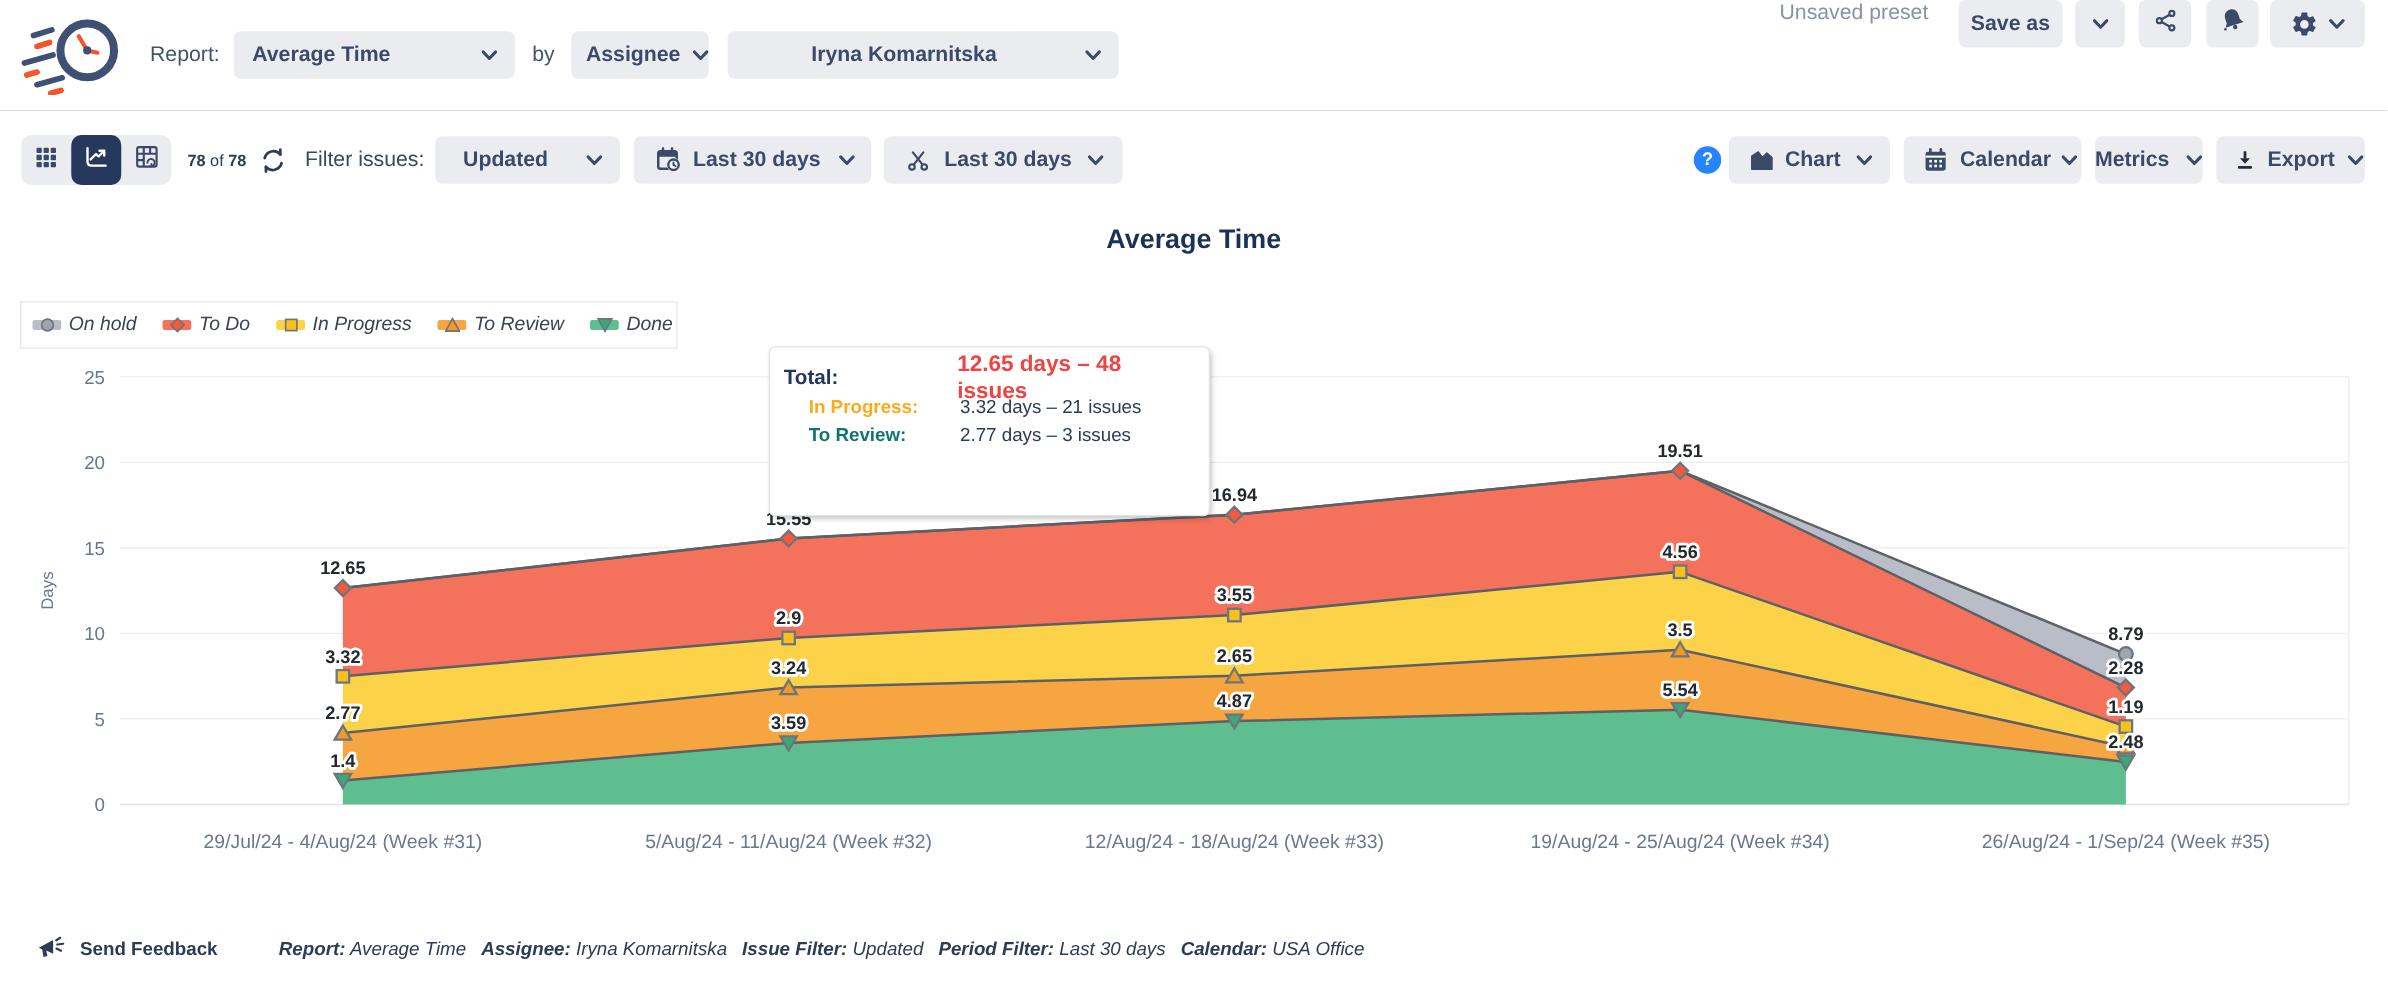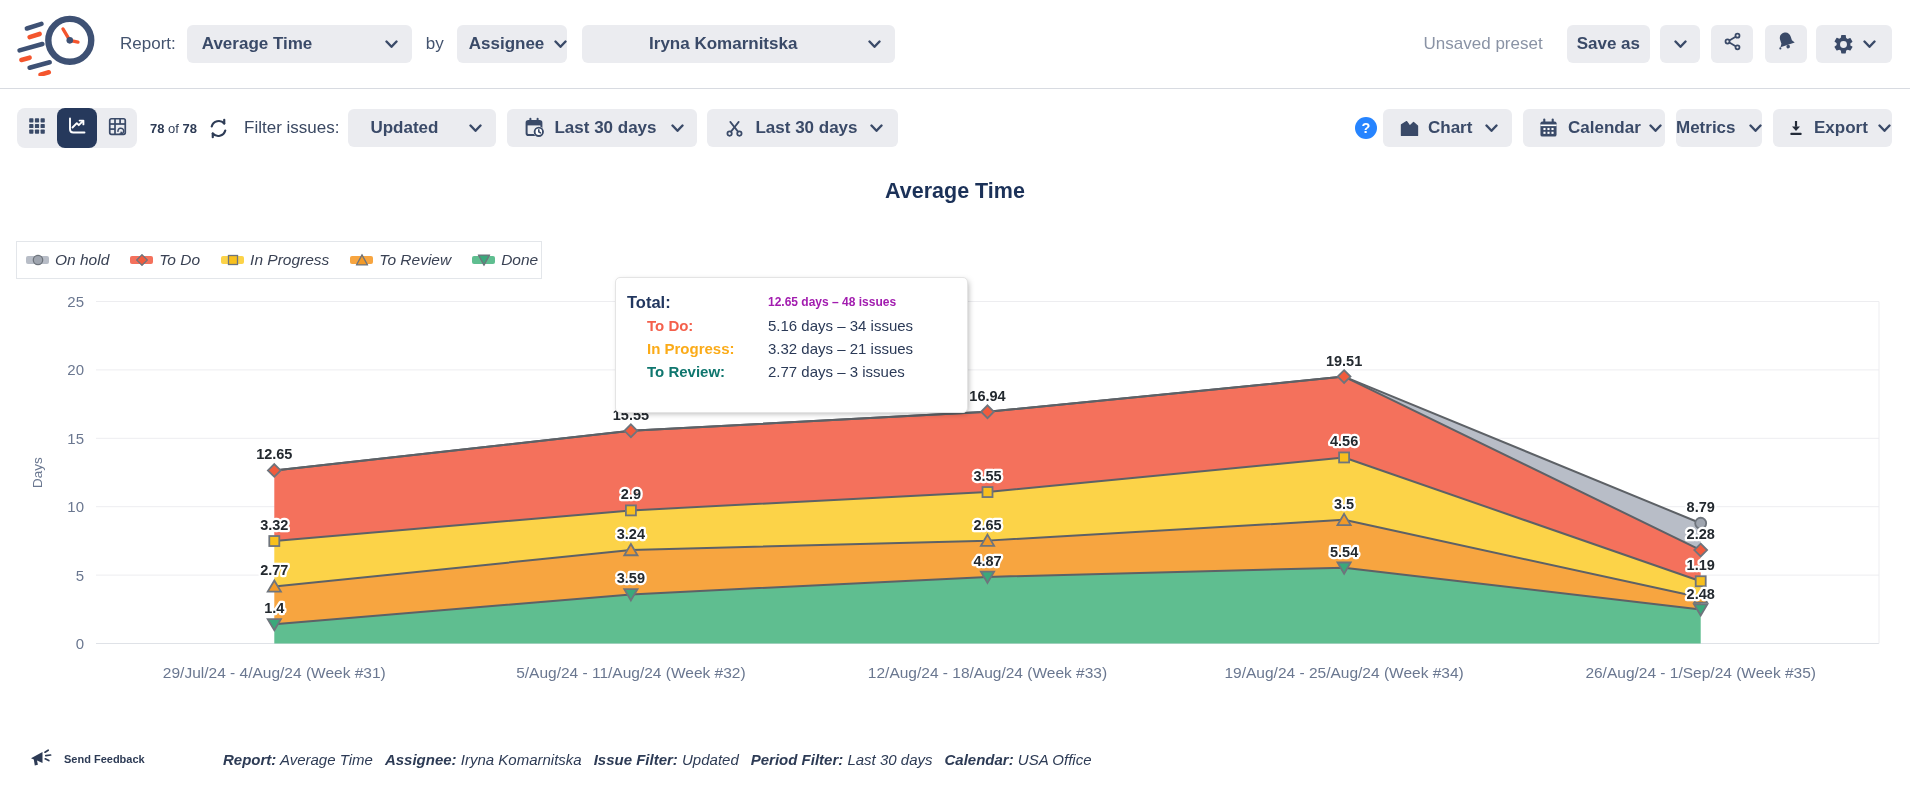--- a/index.html
+++ b/index.html
@@ -13,21 +13,21 @@
     background: #ebecf0; border: none; border-radius: 6px;
     font-family: "Liberation Sans", sans-serif;
     font-size: 17px; font-weight: 600; color: #3a4a68; cursor: pointer;
     white-space: nowrap;
   }
   .chev { display: inline-flex; align-items: center; }
 
   
   .row1 { position: absolute; left: 0; top: 0; width: 1910px; height: 88px; background: #fff; }
   .row1-left { position: absolute; left: 15px; top: 0; height: 88px; display: flex; align-items: center; }
-  .row1-right { position: absolute; right: 18px; top: 0; height: 88px; display: flex; align-items: center; }
+  .row1-right { position: absolute; right: 18px; top: 0; height: 88px; display: flex; align-items: flex-start; }
   .logo { width: 84px; height: 64px; margin-right: 21px; }
   .plain-label { font-size: 17px; color: #44546f; }
   .dd { justify-content: space-between; padding: 0 14px 0 15px; }
   .dd .dd-txt { margin-right: 10px; }
   .divider { position: absolute; left: 0; top: 88px; width: 1910px; height: 1px; background: #d8dbe1; }
 
   .muted { font-size: 17px; color: #8a93a5; margin-right: 24px; }
   .icon-btn { justify-content: center; }
 
   
@@ -57,26 +57,26 @@
   
   .tooltip { position: absolute; left: 615px; top: 277px; width: 353px; height: 136px;
              background: #fff; border: 1px solid #e4e4e4; border-radius: 5px;
              box-shadow: 2px 2px 6px -2px rgba(0,0,0,0.35);
              padding: 12px 12px 0 11px; z-index: 5; }
   .tt-row { display: flex; height: 23px; align-items: center; }
   .tt-row.total { height: 24px; }
   .tt-label { width: 141px; font-size: 15px; font-weight: 700; padding-left: 20px; }
   .tt-row.total .tt-label { font-size: 16.5px; color: #22375f; padding-left: 0; }
   .tt-value { font-size: 15px; color: #2b3a57; }
-  .tt-row.total .tt-value { font-size: 12px; font-weight: 700; color: #a21caf; }
+  .tt-row.total .tt-value { font-size: 18px; font-weight: 700; color: #ef4444; }
 
   
   .footer { position: absolute; left: 0; top: 740px; width: 1910px; height: 38px; }
   .feedback { position: absolute; left: 27px; top: 0; height: 38px; display: flex; align-items: center; cursor: pointer; }
-  .feedback-label { font-size: 11px; font-weight: 700; color: #2d3b55; margin-left: 7px; }
+  .feedback-label { font-size: 15px; font-weight: 700; color: #2d3b55; margin-left: 7px; }
   .summary { position: absolute; left: 223px; top: 0; height: 38px; display: flex; align-items: center; font-style: italic; }
   .sum-item { font-size: 15px; color: #2d3b55; margin-right: 12px; white-space: nowrap; }
   .sum-item b { font-weight: 700; }
 </style>
 </head>
 <body>
 
 <div class="page">
 
   <svg class="chart-svg" id="chart-svg" viewBox="0 0 1910 787" xmlns="http://www.w3.org/2000/svg">
@@ -467,24 +467,20 @@
         </span>
         <span class="leg-label">Done</span>
       </div>
     </div>
 
   <div class="tooltip" id="tooltip">
     <div class="tt-row total">
       <span class="tt-label">Total:</span>
       <span class="tt-value">12.65 days – 48 issues</span>
     </div>
-  <div class="tt-row">
-        <span class="tt-label" style="color: rgb(244, 96, 76);">To Do:</span>
-        <span class="tt-value">5.16 days – 34 issues</span>
-      </div>
       <div class="tt-row">
         <span class="tt-label" style="color: rgb(251, 171, 24);">In Progress:</span>
         <span class="tt-value">3.32 days – 21 issues</span>
       </div>
       <div class="tt-row">
         <span class="tt-label" style="color: #0f766e;">To Review:</span>
         <span class="tt-value">2.77 days – 3 issues</span>
       </div>
     </div>
 

